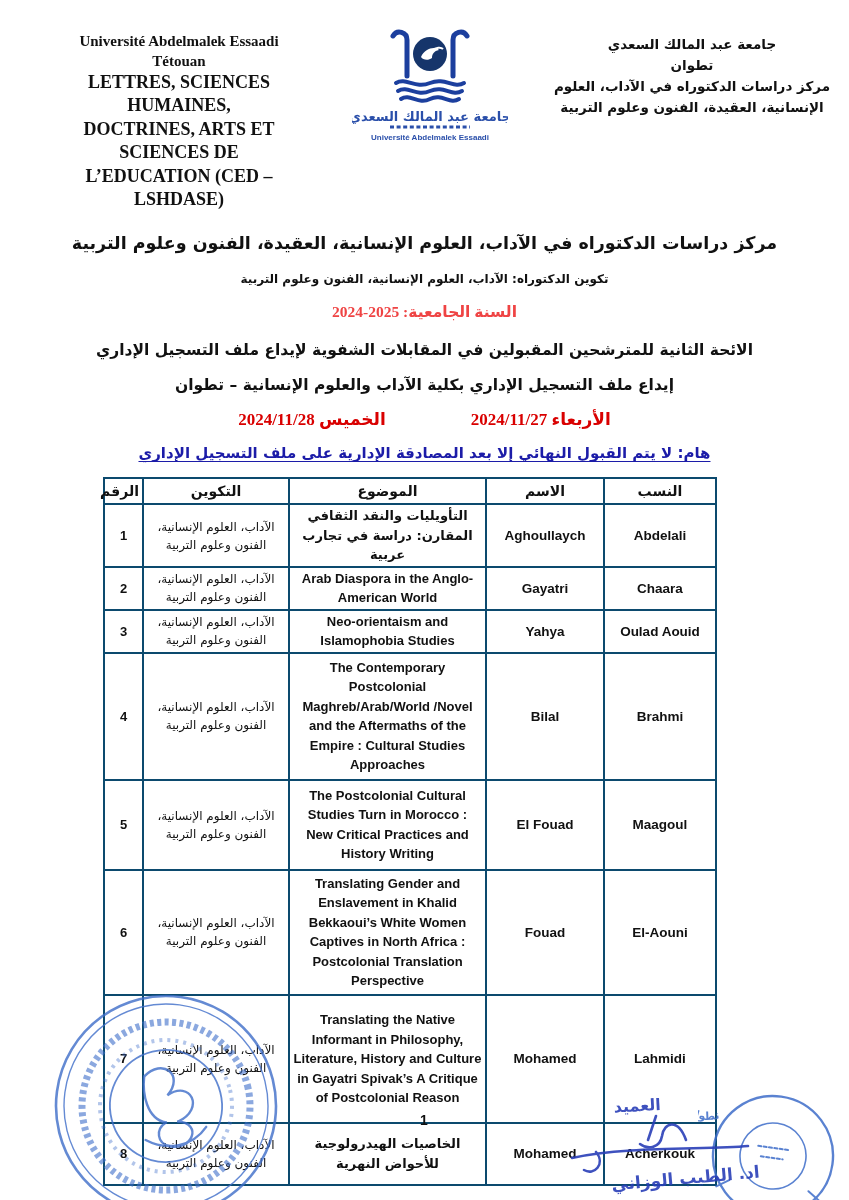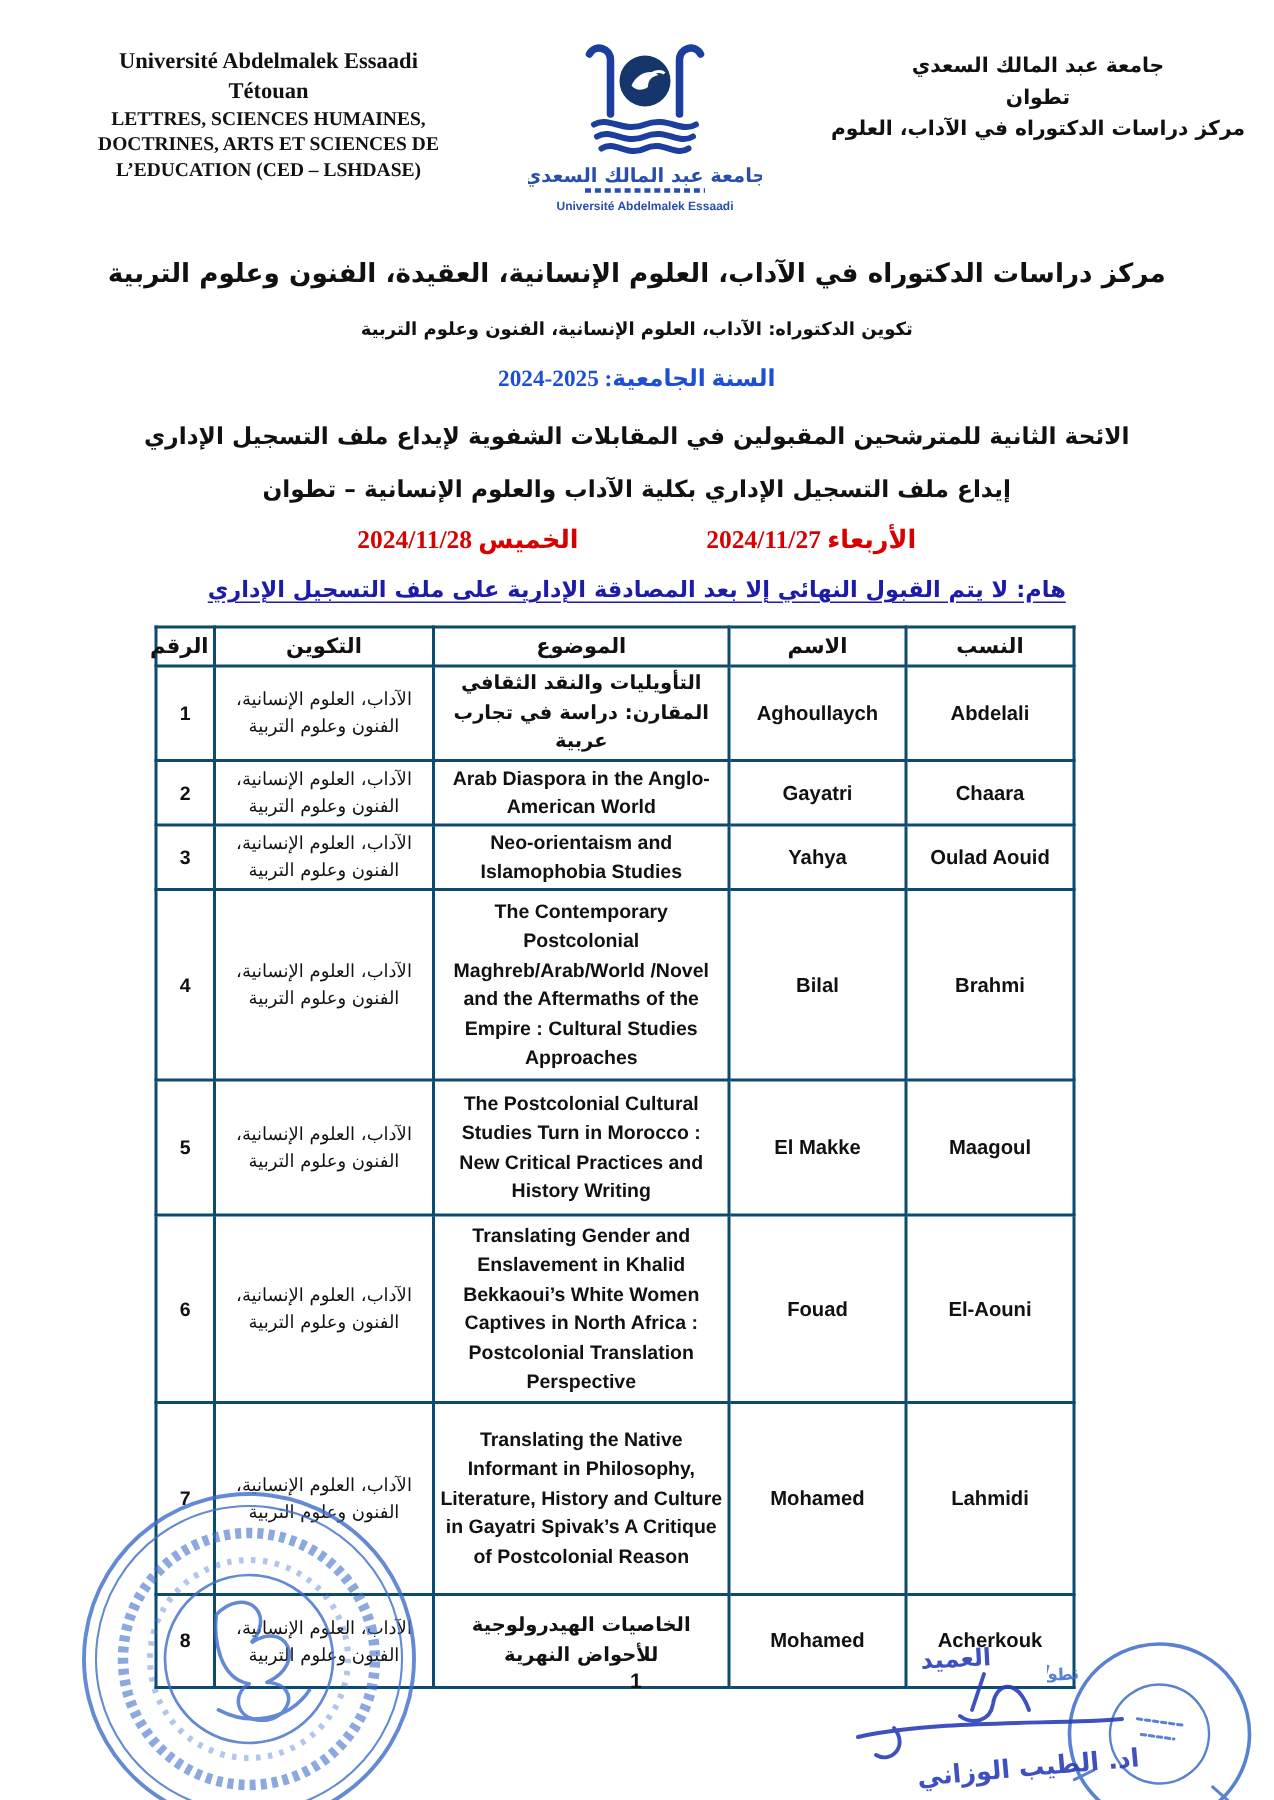--- a/index.html
+++ b/index.html
@@ -4,28 +4,28 @@
 <style>
   html,body{margin:0;padding:0;}
   body{
     width:849px;height:1200px;position:relative;background:#ffffff;
     font-family:"Liberation Sans",sans-serif;color:#111;overflow:hidden;
   }
   
   .page-header{display:flex;justify-content:space-between;align-items:flex-start;padding:24px 14px 0 48px;}
   .header-left{width:262px;text-align:center;font-family:"Liberation Serif",serif;font-weight:bold;line-height:1.3;margin-top:8px;}
   .header-left .hl-main{font-size:15px;}
-  .header-left .hl-sub{font-size:13px;}
+  .header-left .hl-sub{font-size:18px;}
   .header-logo{width:170px;text-align:center;}
   .header-right{width:286px;direction:rtl;text-align:center;font-weight:bold;font-size:13.5px;line-height:1.55;font-family:"DejaVu Sans",sans-serif;margin-top:10px;}
   
   .titles{direction:rtl;text-align:center;font-family:"DejaVu Sans",sans-serif;font-weight:bold;}
   .t1{font-size:17.5px;margin-top:22px;}
   .t2{font-size:12px;margin-top:19px;}
-  .t3{font-size:15.5px;margin-top:17px;color:#1d4ed8;font-family:"Liberation Serif","DejaVu Sans",serif;}
+  .t3{font-size:15.5px;margin-top:17px;color:#ef4444;font-family:"Liberation Serif","DejaVu Sans",serif;}
   .t4{font-size:15.5px;margin-top:20px;}
   .t5{font-size:15.5px;margin-top:17px;}
   .t6{font-size:17px;margin-top:15px;color:#d90000;font-family:"Liberation Serif","DejaVu Sans",serif;}
   .t6 .date-part-1{margin-left:85px;}
   .t7{font-size:15px;margin-top:14px;color:#1c1ca8;text-decoration:underline;text-underline-offset:3px;}
   
   table.results{border-collapse:collapse;table-layout:fixed;width:612px;margin:15px 0 0 103px;direction:ltr;}
   table.results th,table.results td{border:2px solid #0c4a6e;text-align:center;vertical-align:middle;padding:1px 3px;}
   table.results thead tr{height:26px;}
   table.results thead th{font-size:14px;font-weight:bold;direction:rtl;font-family:"DejaVu Sans",sans-serif;}
@@ -78,20 +78,21 @@
       <text x="78" y="97" text-anchor="middle" font-size="13" font-weight="bold" fill="#2a4faa" font-family="DejaVu Sans, sans-serif" direction="rtl">جامعة عبد المالك السعدي</text>
       <path d="M38,103 L118,103" stroke="#2a4faa" stroke-width="3" stroke-dasharray="4 2.6"></path>
       <text x="78" y="116" text-anchor="middle" font-size="8" font-weight="bold" fill="#2a4faa" font-family="Liberation Sans, sans-serif">Université Abdelmalek Essaadi</text>
     </svg>
   </div>
 
   <div class="header-right">
     <div>جامعة عبد المالك السعدي</div>
     <div>تطوان</div>
     <div>مركز دراسات الدكتوراه في الآداب، العلوم</div>
+    <div>الإنسانية، العقيدة، الفنون وعلوم التربية</div>
   </div>
 </div>
 
 <div class="titles">
   <div class="t1">مركز دراسات الدكتوراه في الآداب، العلوم الإنسانية، العقيدة، الفنون وعلوم التربية</div>
   <div class="t2">تكوين الدكتوراه: الآداب، العلوم الإنسانية، الفنون وعلوم التربية</div>
   <div class="t3">السنة الجامعية: 2025-2024</div>
   <div class="t4">الائحة الثانية للمترشحين المقبولين في المقابلات الشفوية لإيداع ملف التسجيل الإداري</div>
   <div class="t5">إيداع ملف التسجيل الإداري بكلية الآداب والعلوم الإنسانية – تطوان</div>
   <div class="t6">
@@ -143,21 +144,21 @@
         <td class="cell-num">4</td>
         <td class="cell-formation">الآداب، العلوم الإنسانية، الفنون وعلوم التربية</td>
         <td class="cell-subject">The Contemporary Postcolonial Maghreb/Arab/World /Novel and the Aftermaths of the Empire : Cultural Studies Approaches</td>
         <td class="cell-name">Bilal</td>
         <td class="cell-surname">Brahmi</td>
       </tr>
       <tr>
         <td class="cell-num">5</td>
         <td class="cell-formation">الآداب، العلوم الإنسانية، الفنون وعلوم التربية</td>
         <td class="cell-subject">The Postcolonial Cultural Studies Turn in Morocco : New Critical Practices and History Writing</td>
-        <td class="cell-name">El Makke</td>
+        <td class="cell-name">El Fouad</td>
         <td class="cell-surname">Maagoul</td>
       </tr>
       <tr>
         <td class="cell-num">6</td>
         <td class="cell-formation">الآداب، العلوم الإنسانية، الفنون وعلوم التربية</td>
         <td class="cell-subject">Translating Gender and Enslavement in Khalid Bekkaoui’s White Women Captives in North Africa : Postcolonial Translation Perspective</td>
         <td class="cell-name">Fouad</td>
         <td class="cell-surname">El-Aouni</td>
       </tr>
       <tr>

